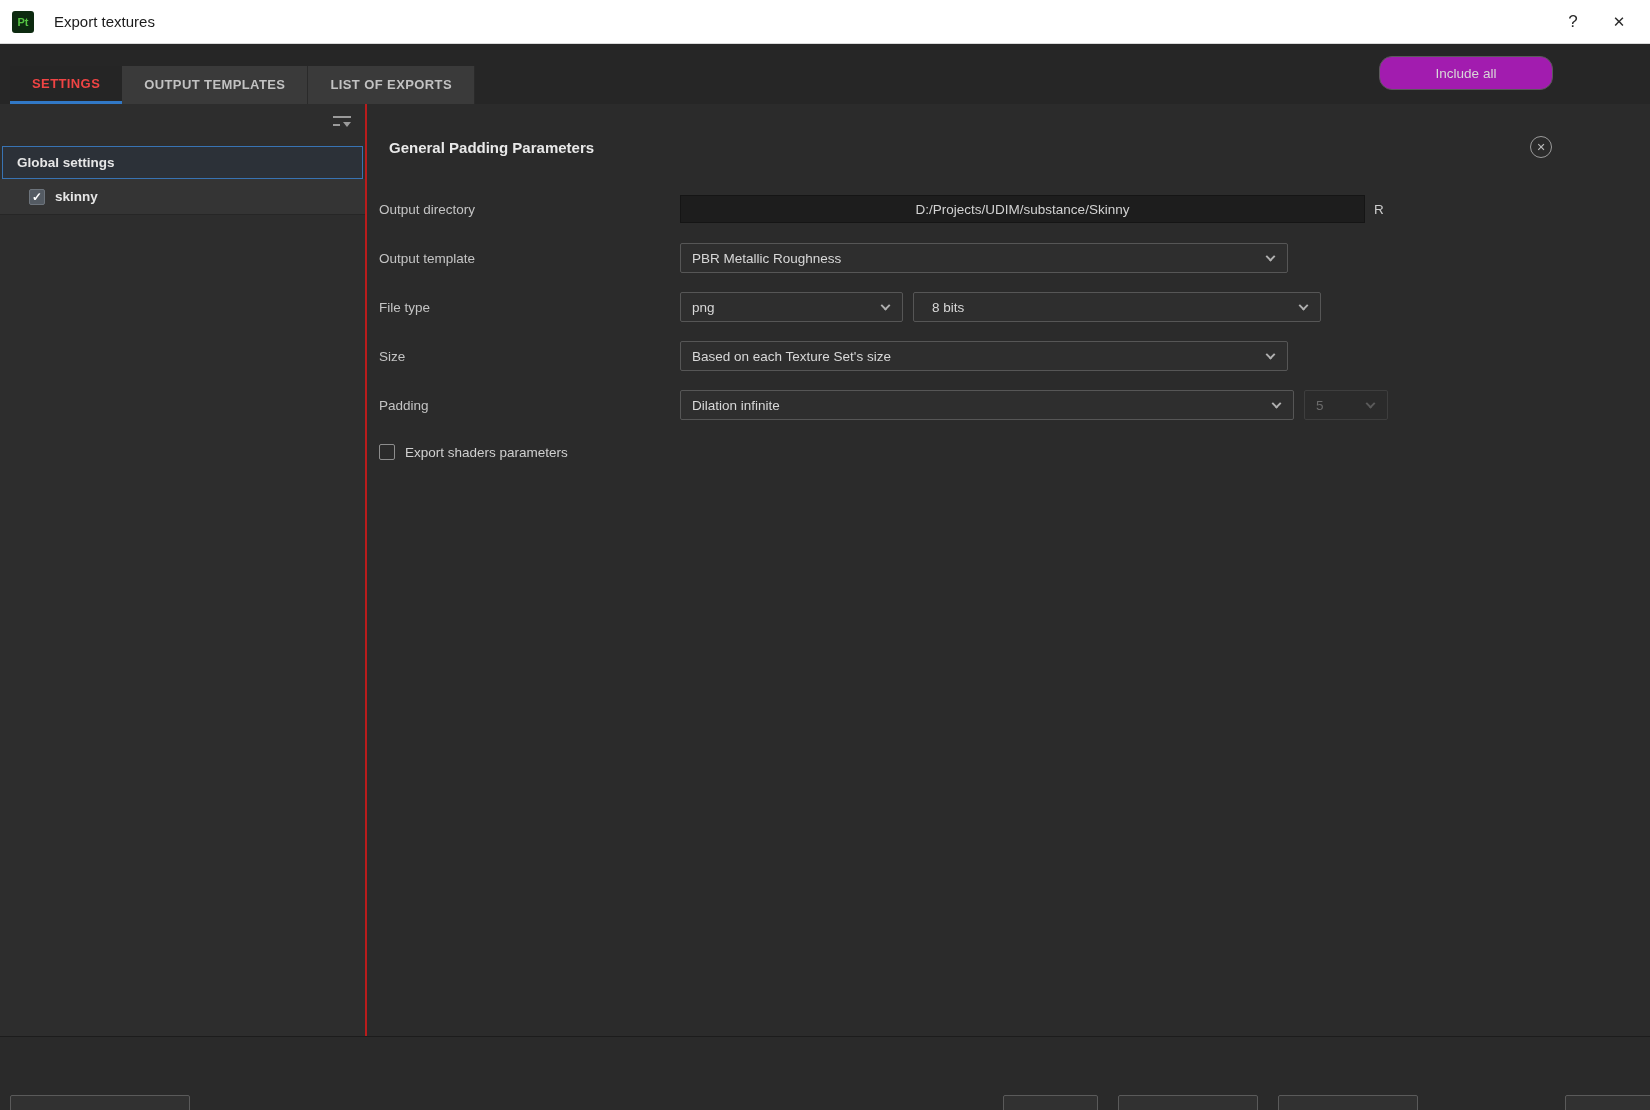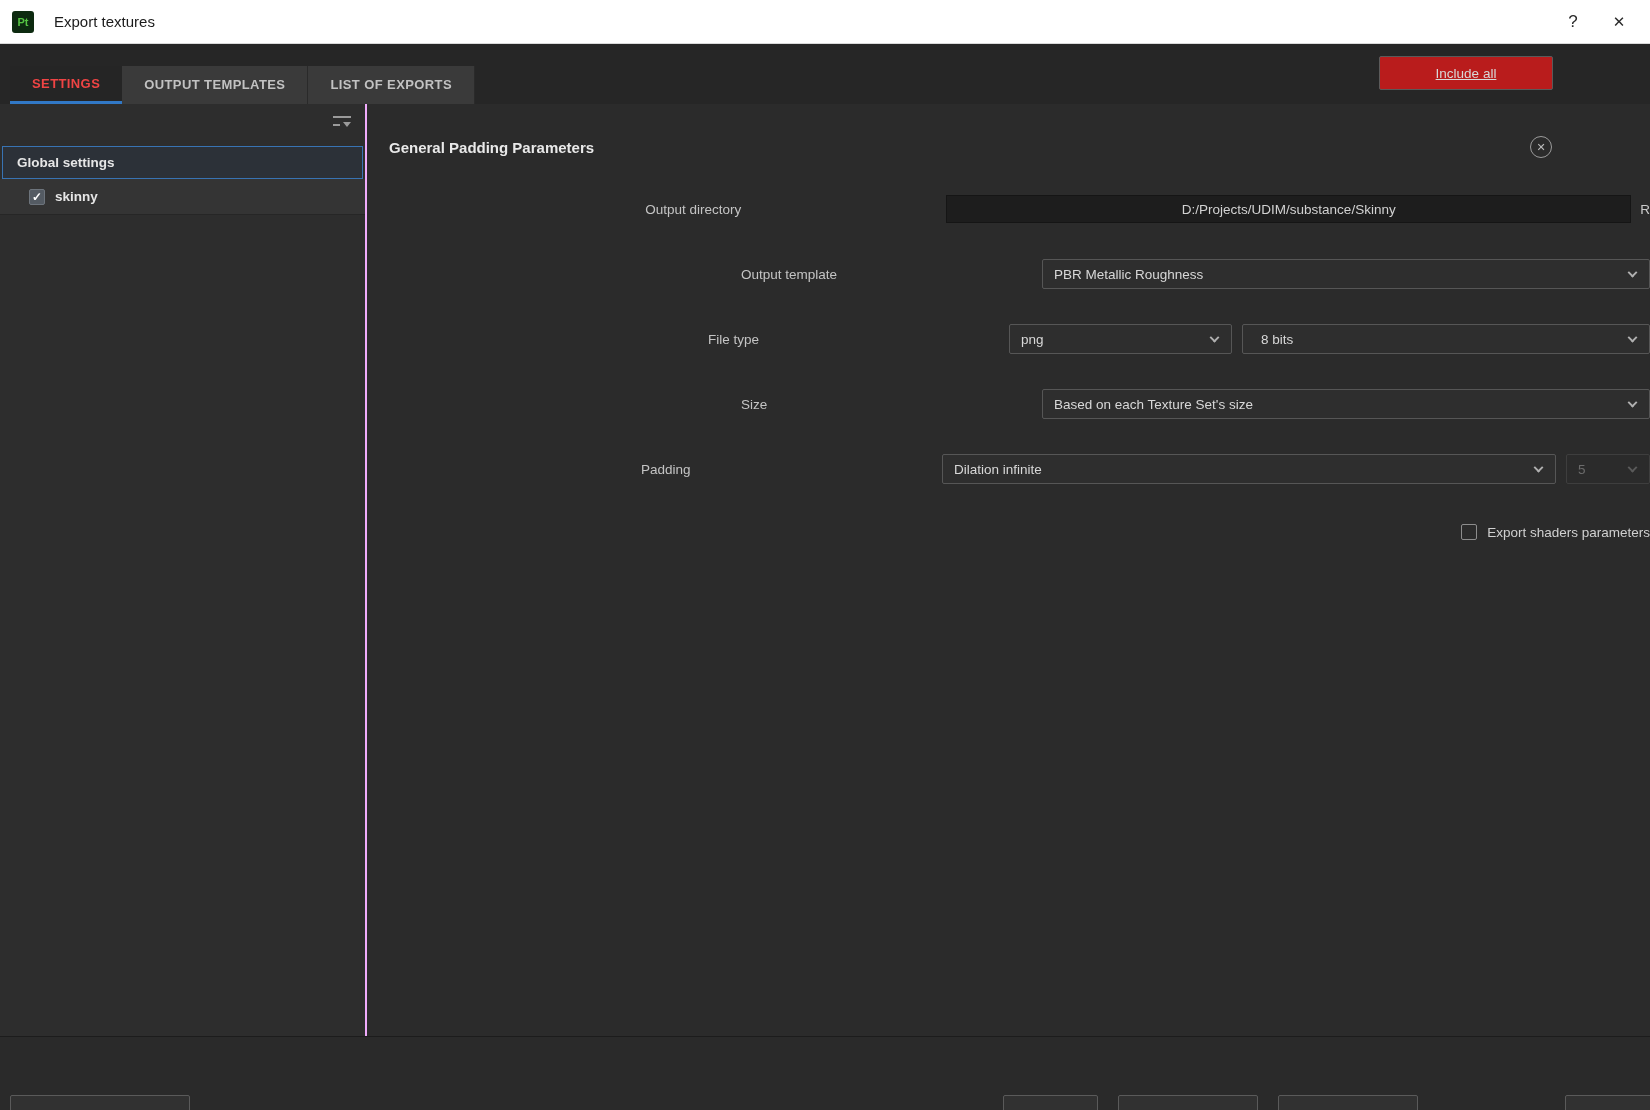--- a/index.html
+++ b/index.html
@@ -24,28 +24,28 @@
   .content { position:relative; height:1066px; }
 
   .tabs { position:absolute; top:22px; left:10px; display:flex; }
   .tab { height:38px; line-height:38px; padding:0 22px; font-size:13px;
          font-weight:bold; letter-spacing:.4px; color:#c2c2c2; background:#3a3a3a;
          border-right:1px solid #2a2a2a; }
   .tab.active { background:#252525; color:#ef4444;
                 border-bottom:3px solid #3178c6; line-height:35px; border-right:none; }
 
   .include-all { position:absolute; top:12px; right:97px; width:174px; height:34px;
-                 background:#b91c1c; border:1px solid #5a5a5a; border-radius:2px;
+                 background:#a21caf; border:1px solid #5a5a5a; border-radius:13px;
                  color:#d8d8d8; font-size:13.5px; display:flex; align-items:center;
-                 justify-content:center;text-decoration:underline; }
+                 justify-content:center; }
 
   .body { position:absolute; top:60px; left:0; right:0; bottom:74px; display:flex; }
 
   
-  .sidebar { width:367px; background:#2d2d2d; border-right:2px solid #f0abfc;
+  .sidebar { width:367px; background:#2d2d2d; border-right:2px solid #b91c1c;
              position:relative; flex-shrink:0; }
   .sidebar-toolbar { height:42px; position:relative; }
   .filter-icon { position:absolute; right:14px; top:12px; width:18px; }
   .filter-icon .bar1 { width:18px; height:2px; background:#9a9a9a; margin-bottom:4px; }
   .filter-icon .row2 { display:flex; align-items:center; }
   .filter-icon .bar2 { width:9px; height:2px; background:#9a9a9a; margin-right:3px; }
   .filter-icon .caret { width:0; height:0; border-left:4px solid transparent;
                         border-right:4px solid transparent; border-top:5px solid #9a9a9a; }
 
   .side-item { height:33px; display:flex; align-items:center; font-size:13.5px;
@@ -61,21 +61,21 @@
 
   
   .main { flex:1; background:#2b2b2b; }
   .main-header { display:flex; justify-content:space-between; align-items:center;
                  margin:32px 98px 0 22px; }
   .main-heading { font-size:15px; font-weight:bold; color:#e9e9e9; }
   .dismiss { width:22px; height:22px; border:1.5px solid #9b9b9b; border-radius:50%;
              color:#bdbdbd; font-size:11px; display:flex; align-items:center;
              justify-content:center; }
 
-  .form { margin:36px 0 0 12px; display:flex; flex-direction:column; gap:35px;align-items:flex-end; }
+  .form { margin:36px 0 0 12px; display:flex; flex-direction:column; gap:19px; }
   .row { display:flex; align-items:center; height:30px; }
   .field-label { width:301px; flex-shrink:0; font-size:13.5px; color:#c4c4c4; }
 
   .text-input { width:685px; height:28px; background:#1d1d1d; border:1px solid #151515;
                 color:#d2d2d2; font-size:13.5px; text-align:center;
                 font-family:"Liberation Sans", sans-serif; }
   .reset-btn { margin-left:9px; color:#cccccc; font-size:13.5px; }
 
   .dropdown { position:relative; height:30px; background:#2e2e2e;
               border:1px solid #565656; border-radius:2px; color:#d8d8d8;

